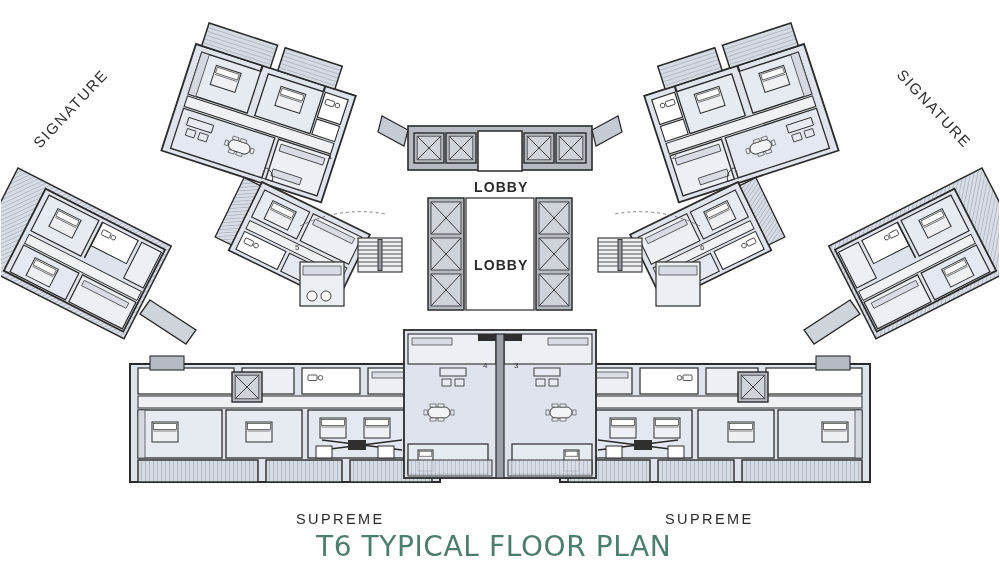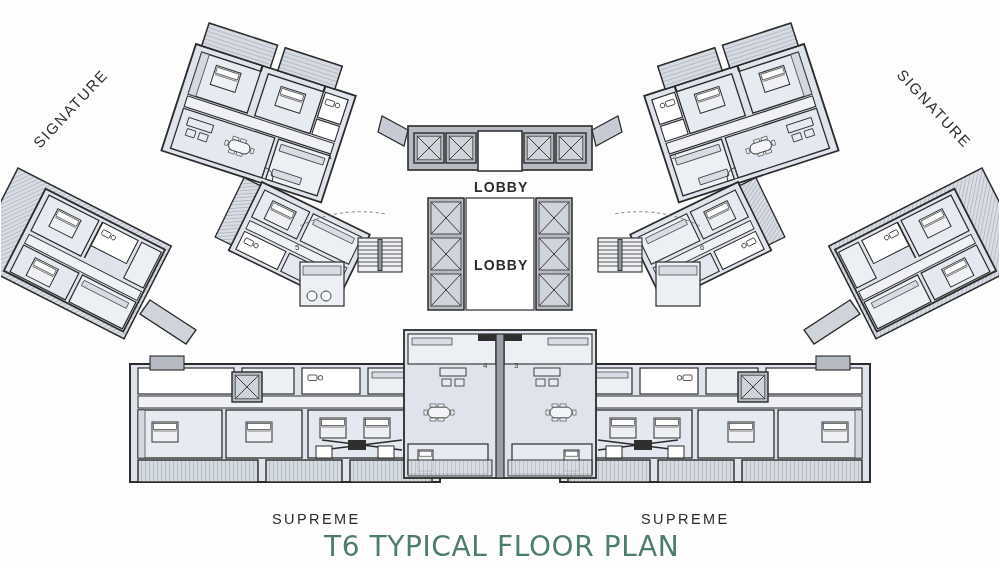--- a/index.html
+++ b/index.html
@@ -45,32 +45,33 @@
     color: #2b2b2b;
   }
   #lobby-top { left: 474px; top: 179px; }
   #lobby-mid { left: 474px; top: 257px; }
 
   .lbl-supreme {
     font-size: 14.5px;
     letter-spacing: 2.4px;
     color: #2b2b2b;
     font-weight: 400;
+    margin-left: 24px;
   }
   #supreme-left  { left: 272px; top: 511px; }
   #supreme-right { left: 641px; top: 511px; }
 
   .lbl-title {
     font-size: 28px;
     letter-spacing: 0.6px;
     color: #4d7d6c;
     font-weight: 400;
     font-family: "DejaVu Sans", sans-serif;
   }
-  #plan-title { left: 324px; top: 530px; }
+  #plan-title { left: 316px; top: 530px; }
 
   .unitnum {
     position: absolute;
     font-size: 8px;
     color: #3d3d3d;
     font-family: "Liberation Sans", sans-serif;
   }
   #unit-1 { left: 328px; top: 152px; }
   #unit-2 { left: 672px; top: 152px; }
   #unit-4 { left: 483px; top: 361px; }

